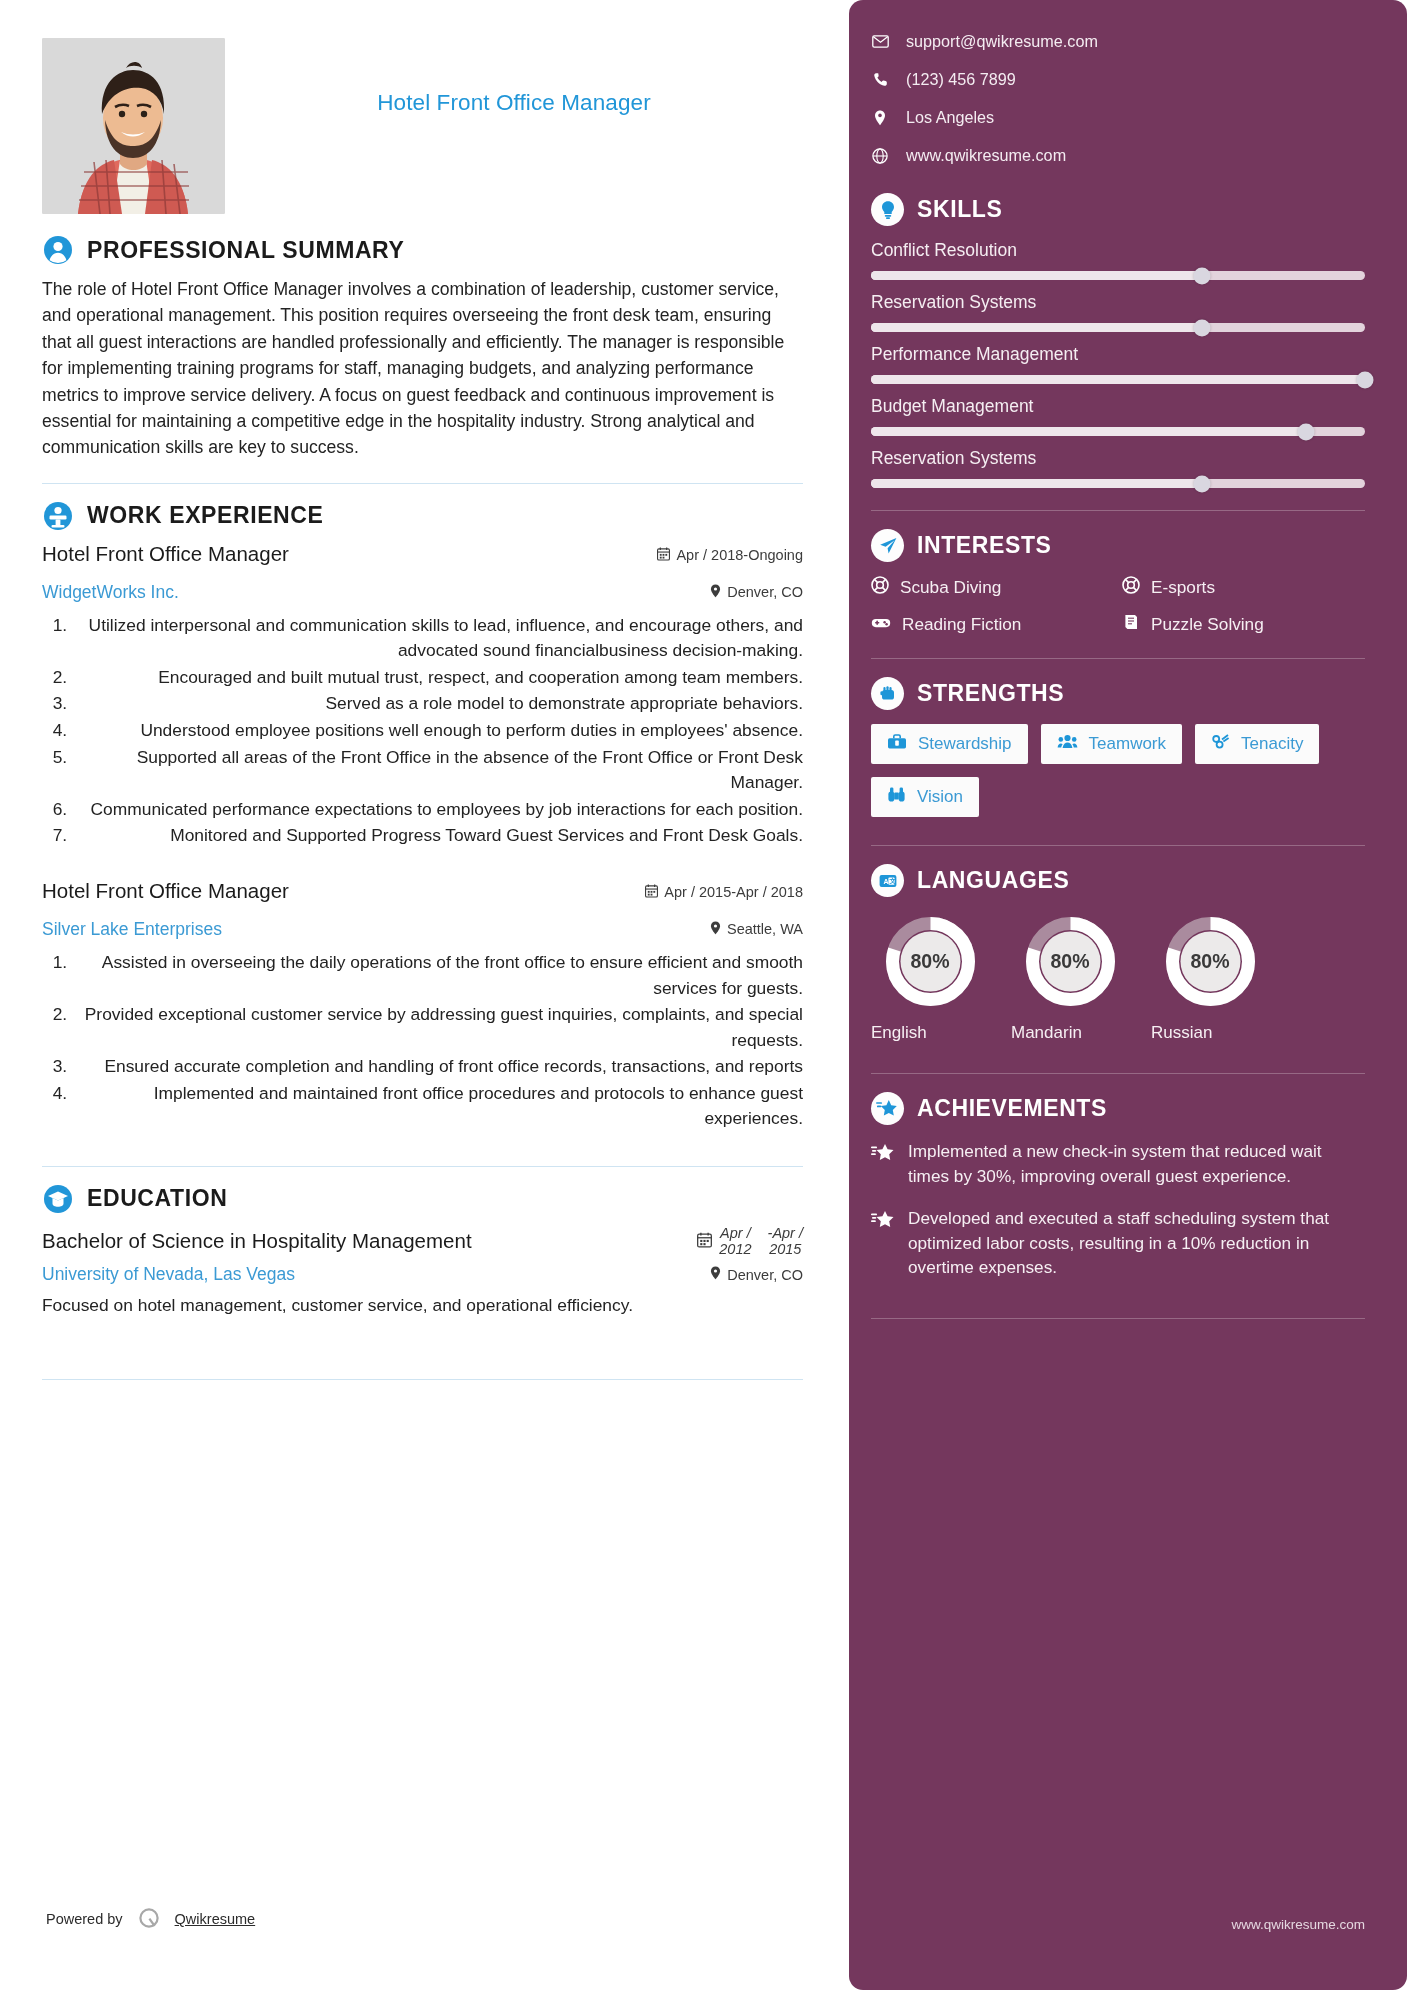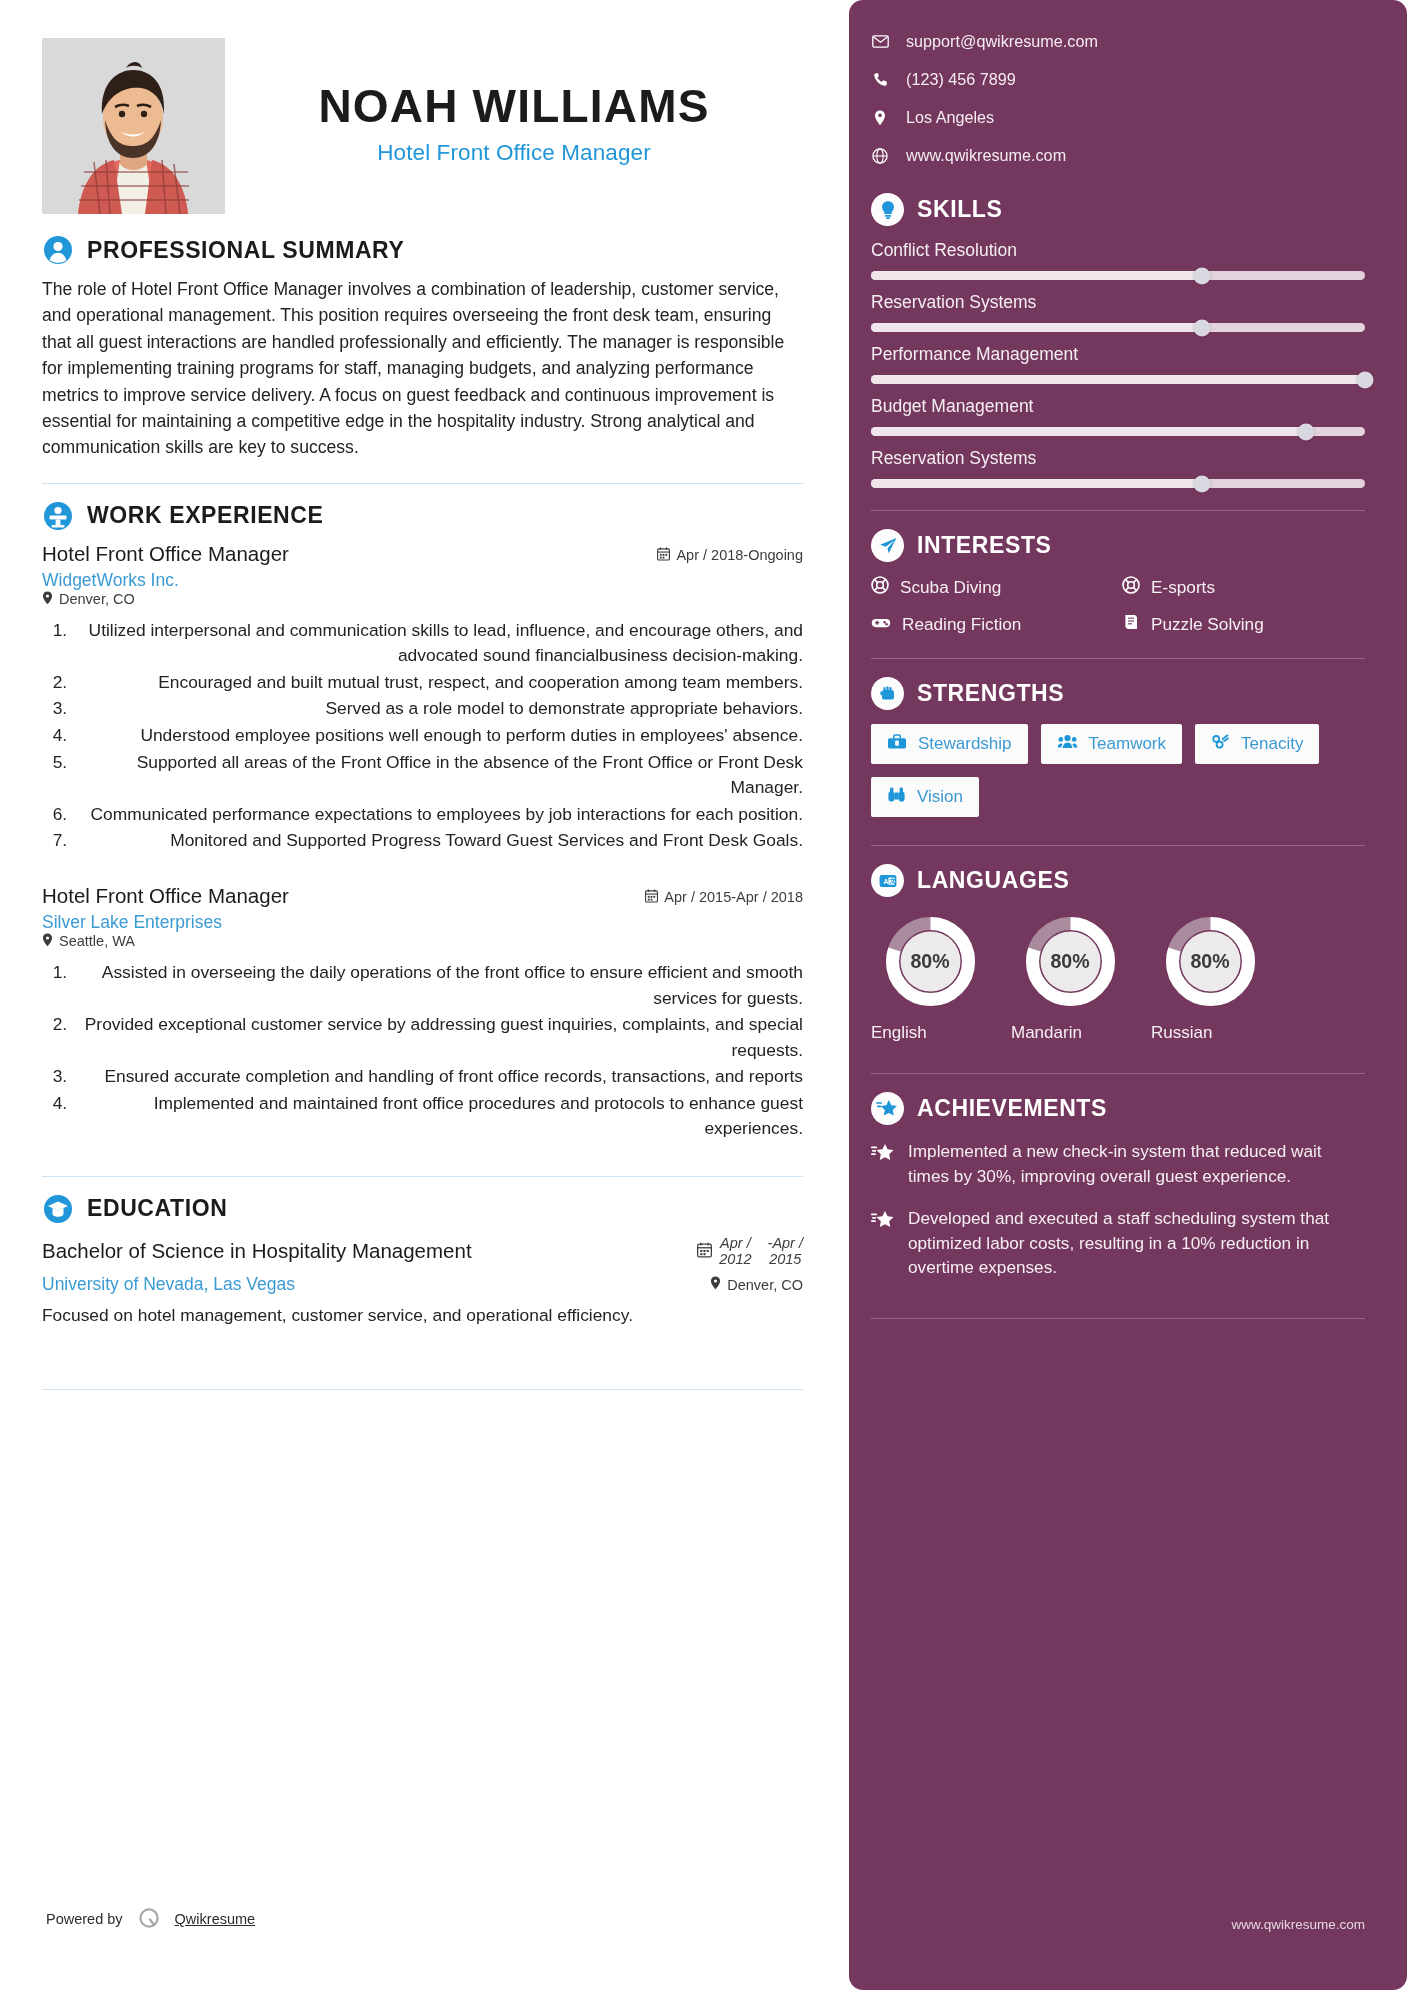--- a/index.html
+++ b/index.html
@@ -107,22 +107,21 @@
     color: #3c3c3c;
     display: flex;
     align-items: center;
     gap: 6px;
     white-space: nowrap;
   }
   .job-sub {
     display: flex;
     justify-content: space-between;
     align-items: baseline;
-    margin-top: 4px;
-    flex-direction: column;
+    margin-top: 16px;
   }
   .company {
     font-size: 17.5px;
     color: #3b9ad4;
   }
   ol.bullets {
     margin: 10px 0 0 0;
     padding-left: 30px;
     font-size: 17.4px;
     line-height: 1.47;
@@ -350,21 +349,20 @@
 
           <ellipse cx="80" cy="76" rx="3.2" ry="3.2" fill="#2b2119"></ellipse>
           <ellipse cx="102" cy="76" rx="3.2" ry="3.2" fill="#2b2119"></ellipse>
           <path d="M73 69 q7 -4 14 -1" stroke="#2e2018" stroke-width="2.6" fill="none"></path>
           <path d="M95 68 q7 -3 14 1" stroke="#2e2018" stroke-width="2.6" fill="none"></path>
 
           <path d="M79 94 q12 9 24 0 q-12 5 -24 0 Z" fill="#ffffff"></path>
         </svg>
       </div>
       <div class="name-block">
-        <div class="name">NOAH WILLIAMS</div>
         <div class="job-title">Hotel Front Office Manager</div>
       </div>
     </div>
 
     <div class="section">
       <div class="sec-head">
         <span class="sec-ico">
           <svg width="30" height="30" viewBox="0 0 30 30">
             <circle cx="15" cy="15" r="14" fill="#2196d8"></circle>
             <circle cx="15" cy="11.5" r="4.6" fill="#ffffff"></circle>

